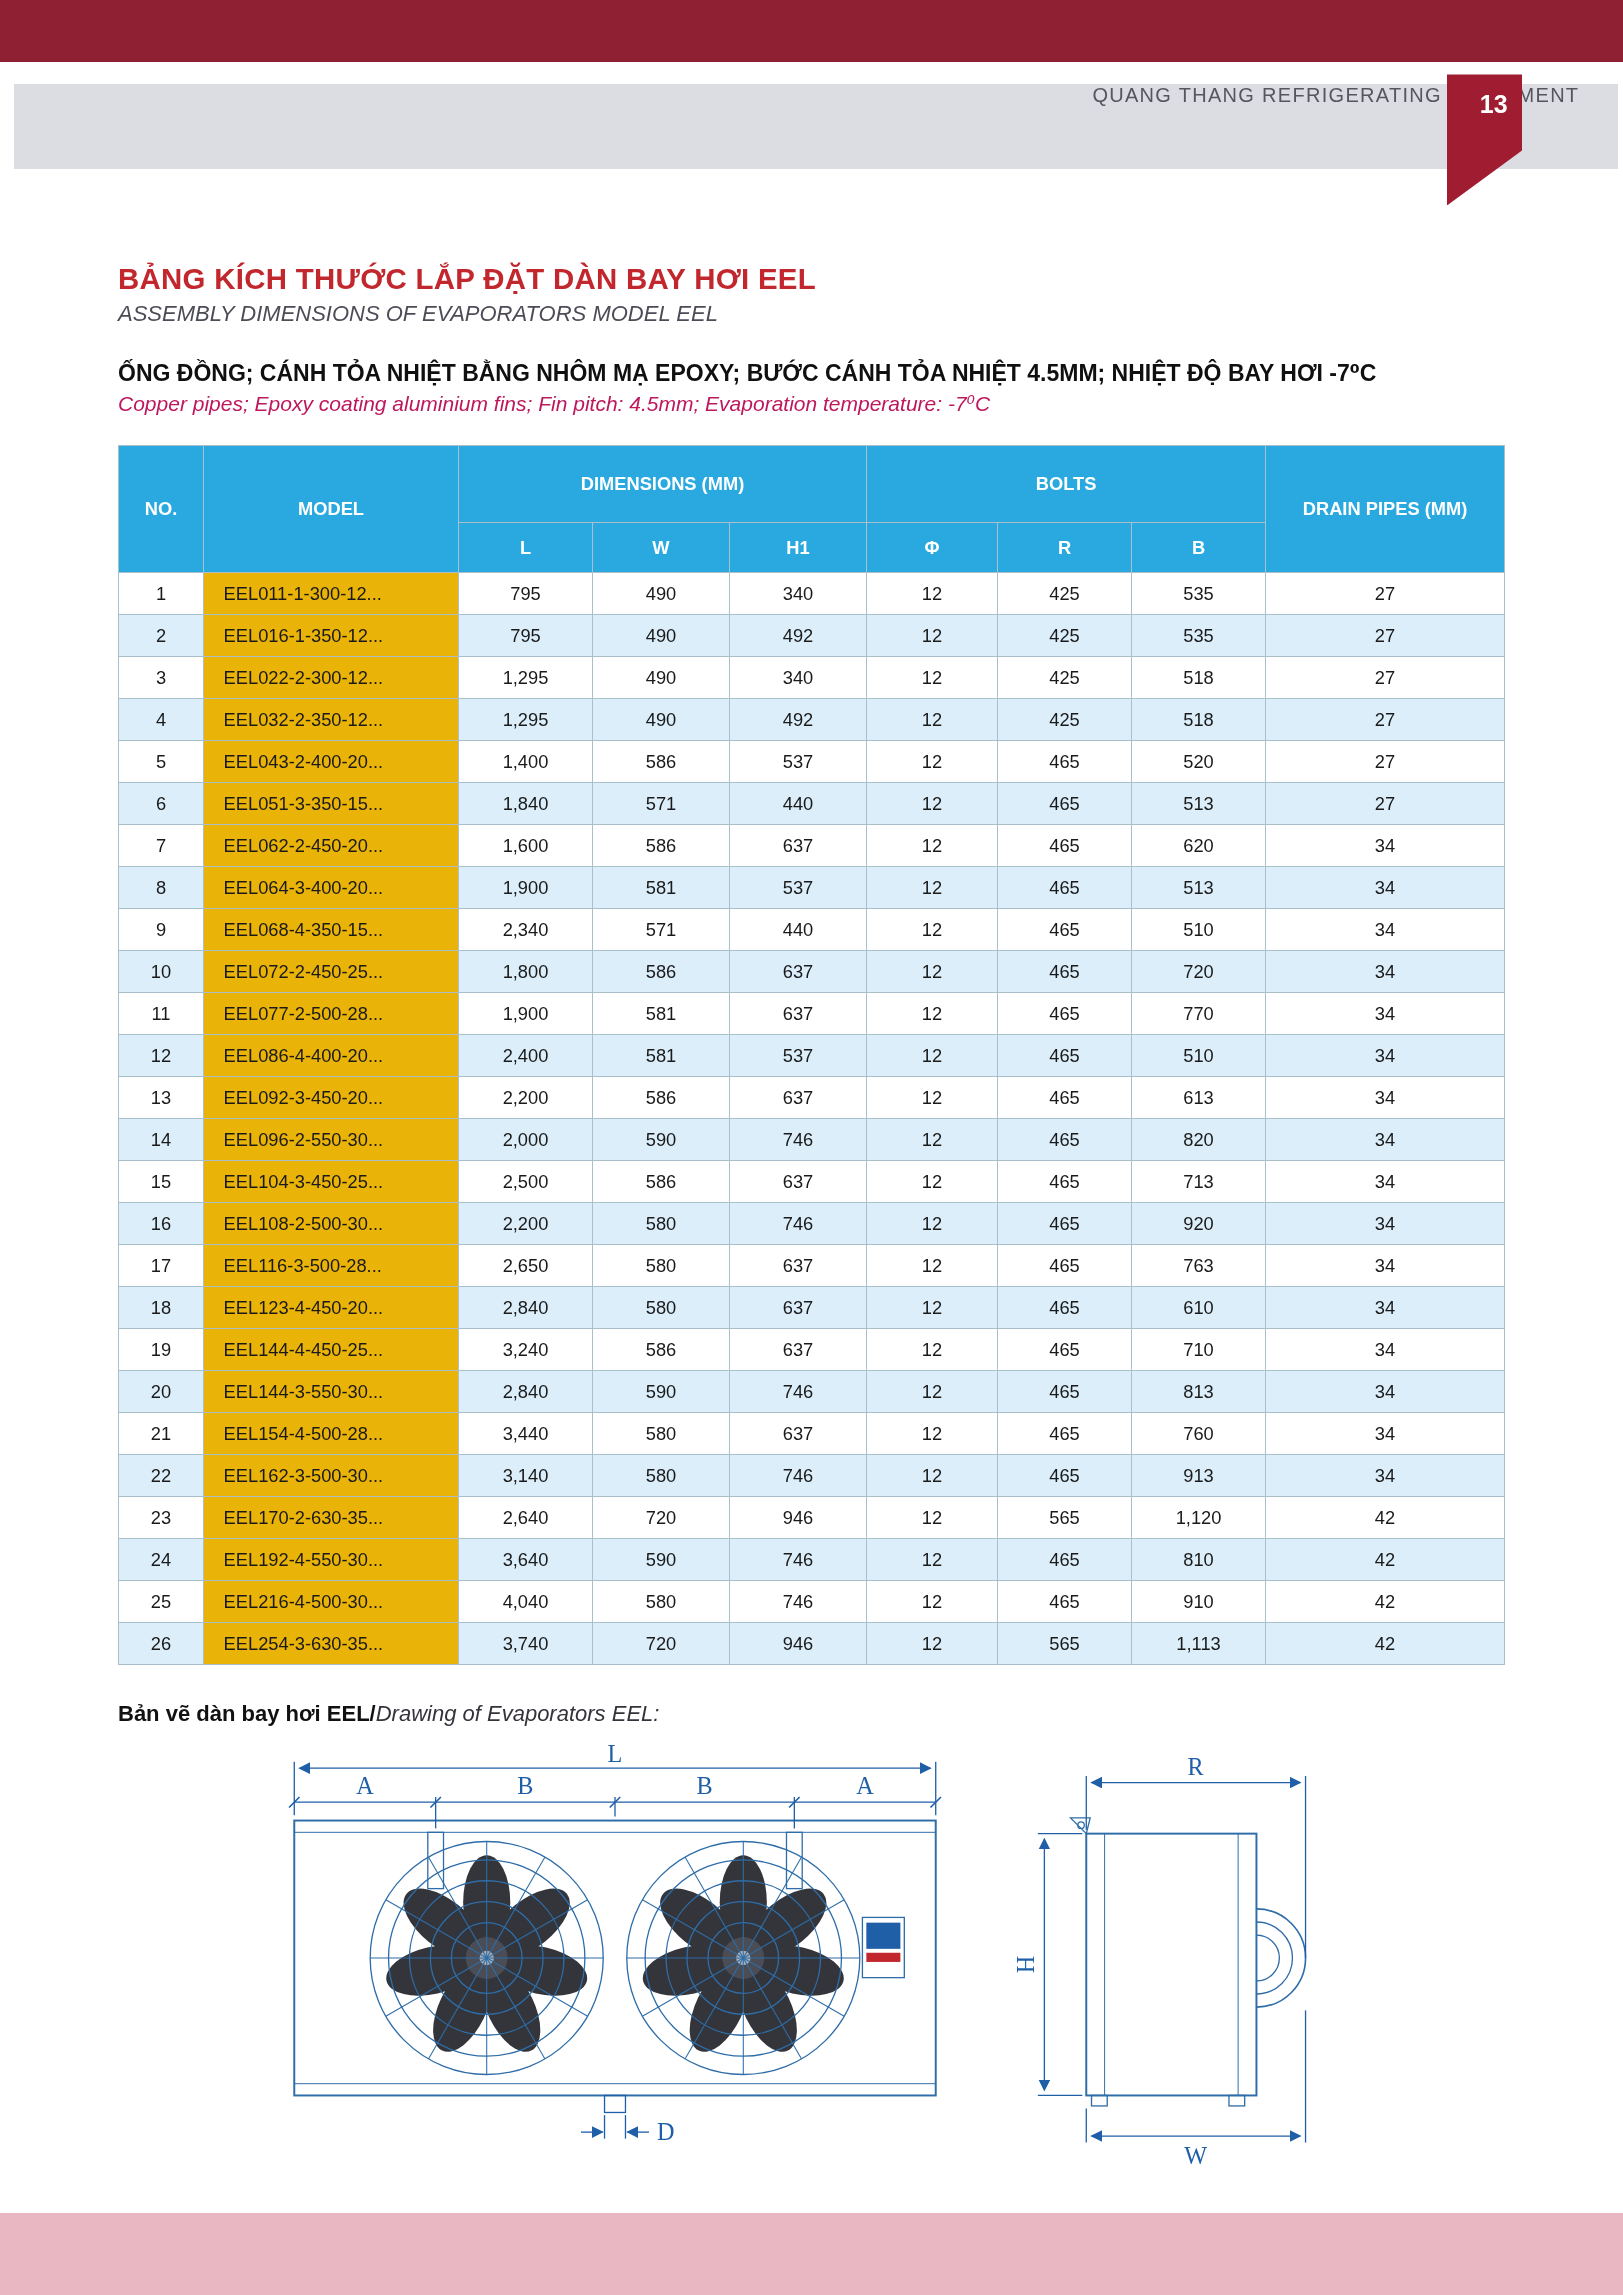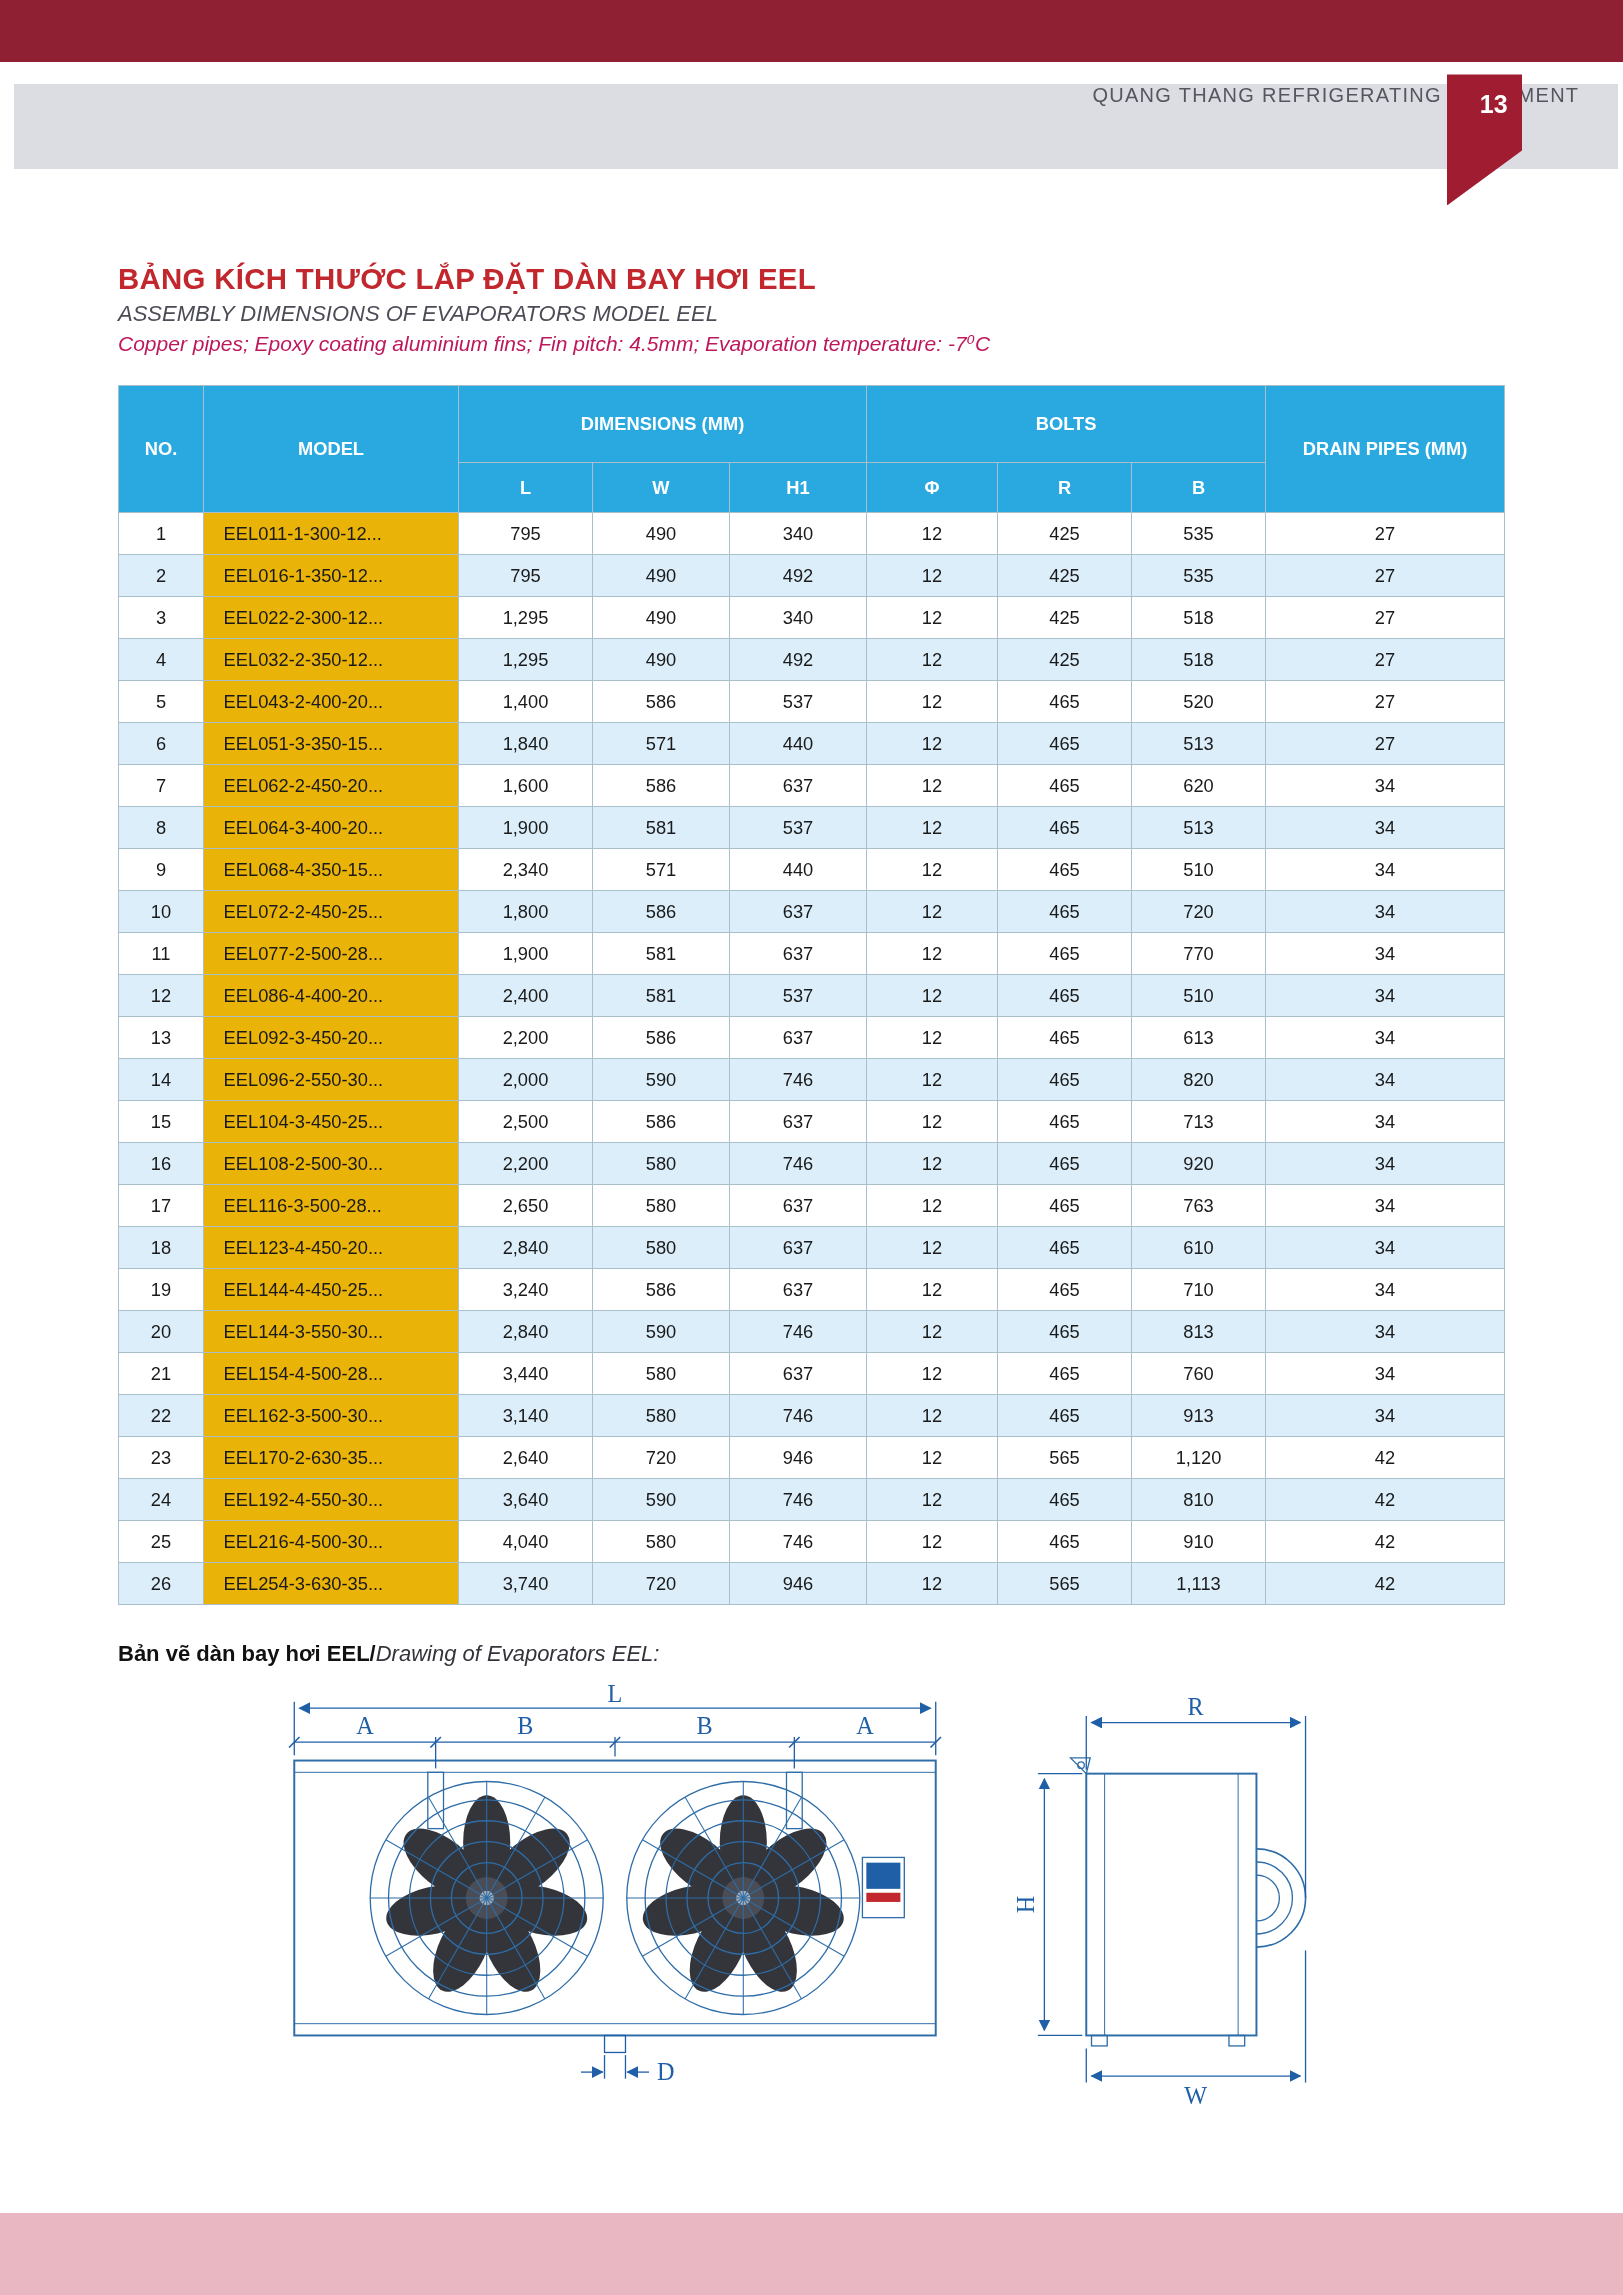--- a/index.html
+++ b/index.html
@@ -50,20 +50,21 @@
     <span class="company">QUANG THANG REFRIGERATING EQUIPMENT</span>
   </div>
   <div class="pennant">
     <span class="pagenum">13</span>
   </div>
 </div>
 
 <div class="content">
   <div class="title">BẢNG KÍCH THƯỚC LẮP ĐẶT DÀN BAY HƠI EEL</div>
   <div class="subtitle">ASSEMBLY DIMENSIONS OF EVAPORATORS MODEL EEL</div>
+  <div class="spec-vi">ỐNG ĐỒNG; CÁNH TỎA NHIỆT BẰNG NHÔM MẠ EPOXY; BƯỚC CÁNH TỎA NHIỆT 4.5MM; NHIỆT ĐỘ BAY HƠI -7⁰C</div>
   <div class="spec-en">Copper pipes; Epoxy coating aluminium fins; Fin pitch: 4.5mm; Evaporation temperature: -7⁰C</div>
 
   <table class="dims">
     <colgroup>
       <col style="width:85px">
         <col style="width:255px">
         <col style="width:134px">
       <col style="width:137px">
         <col style="width:137px">
         <col style="width:131px">

